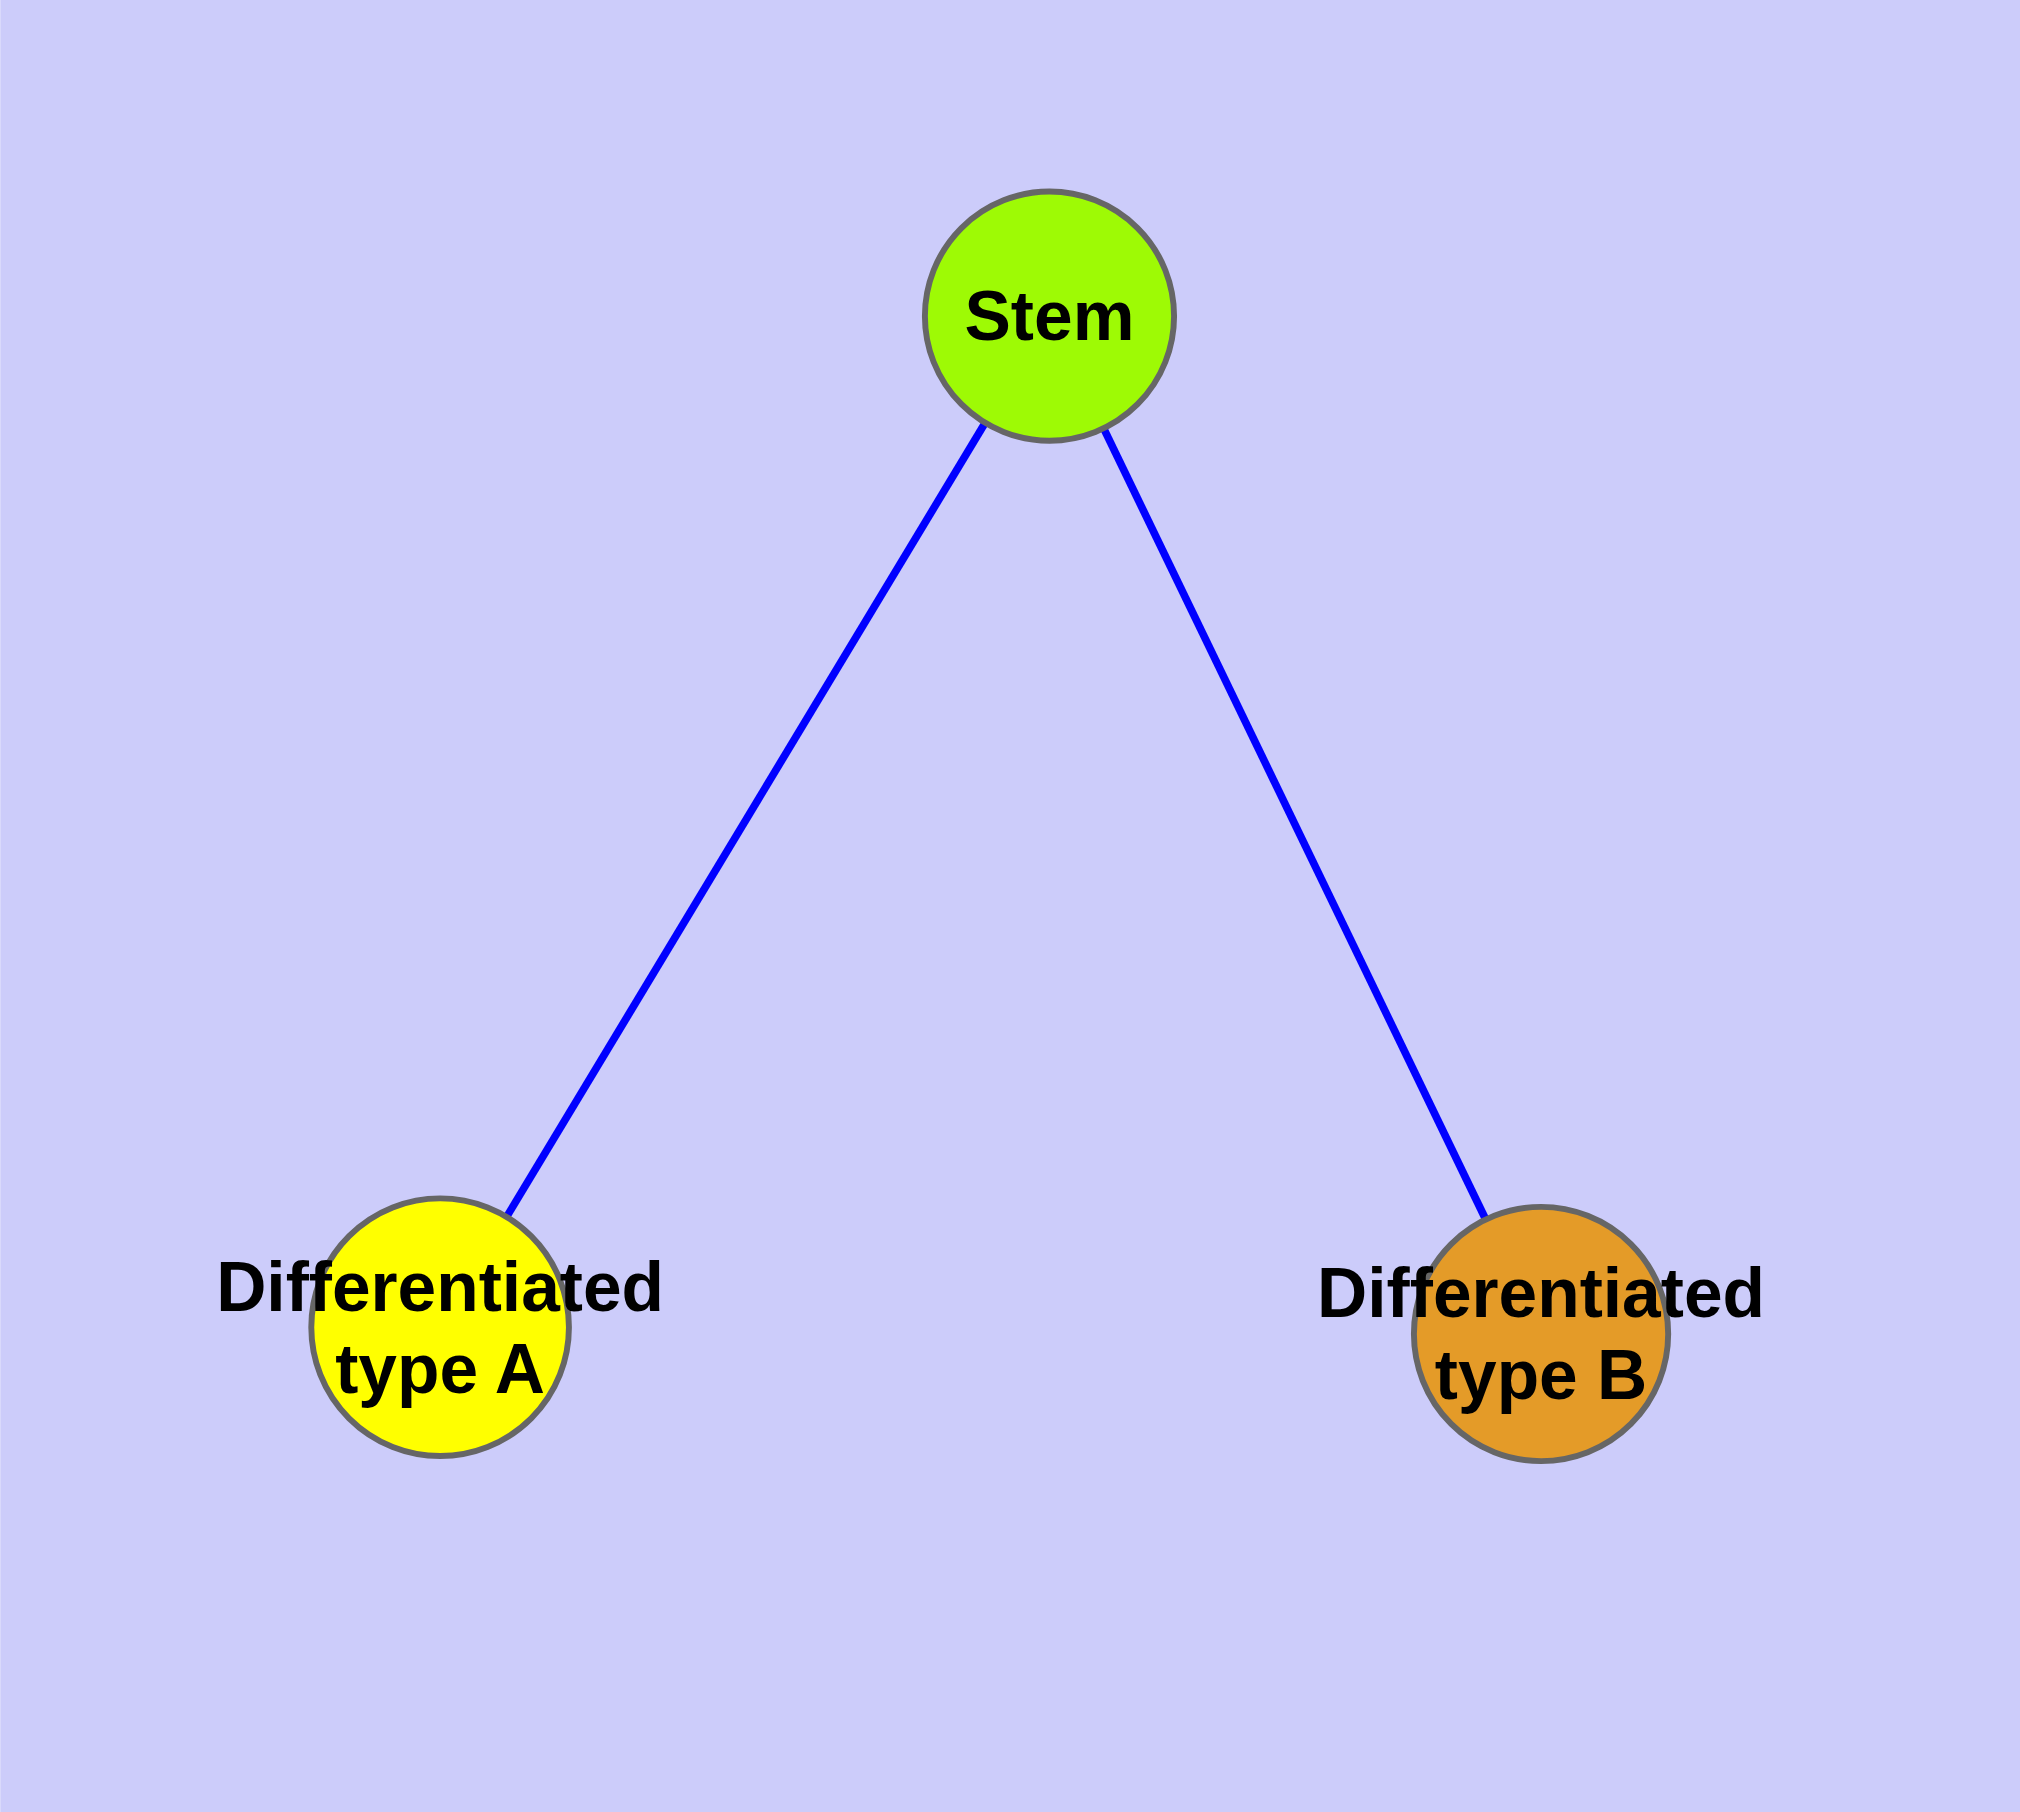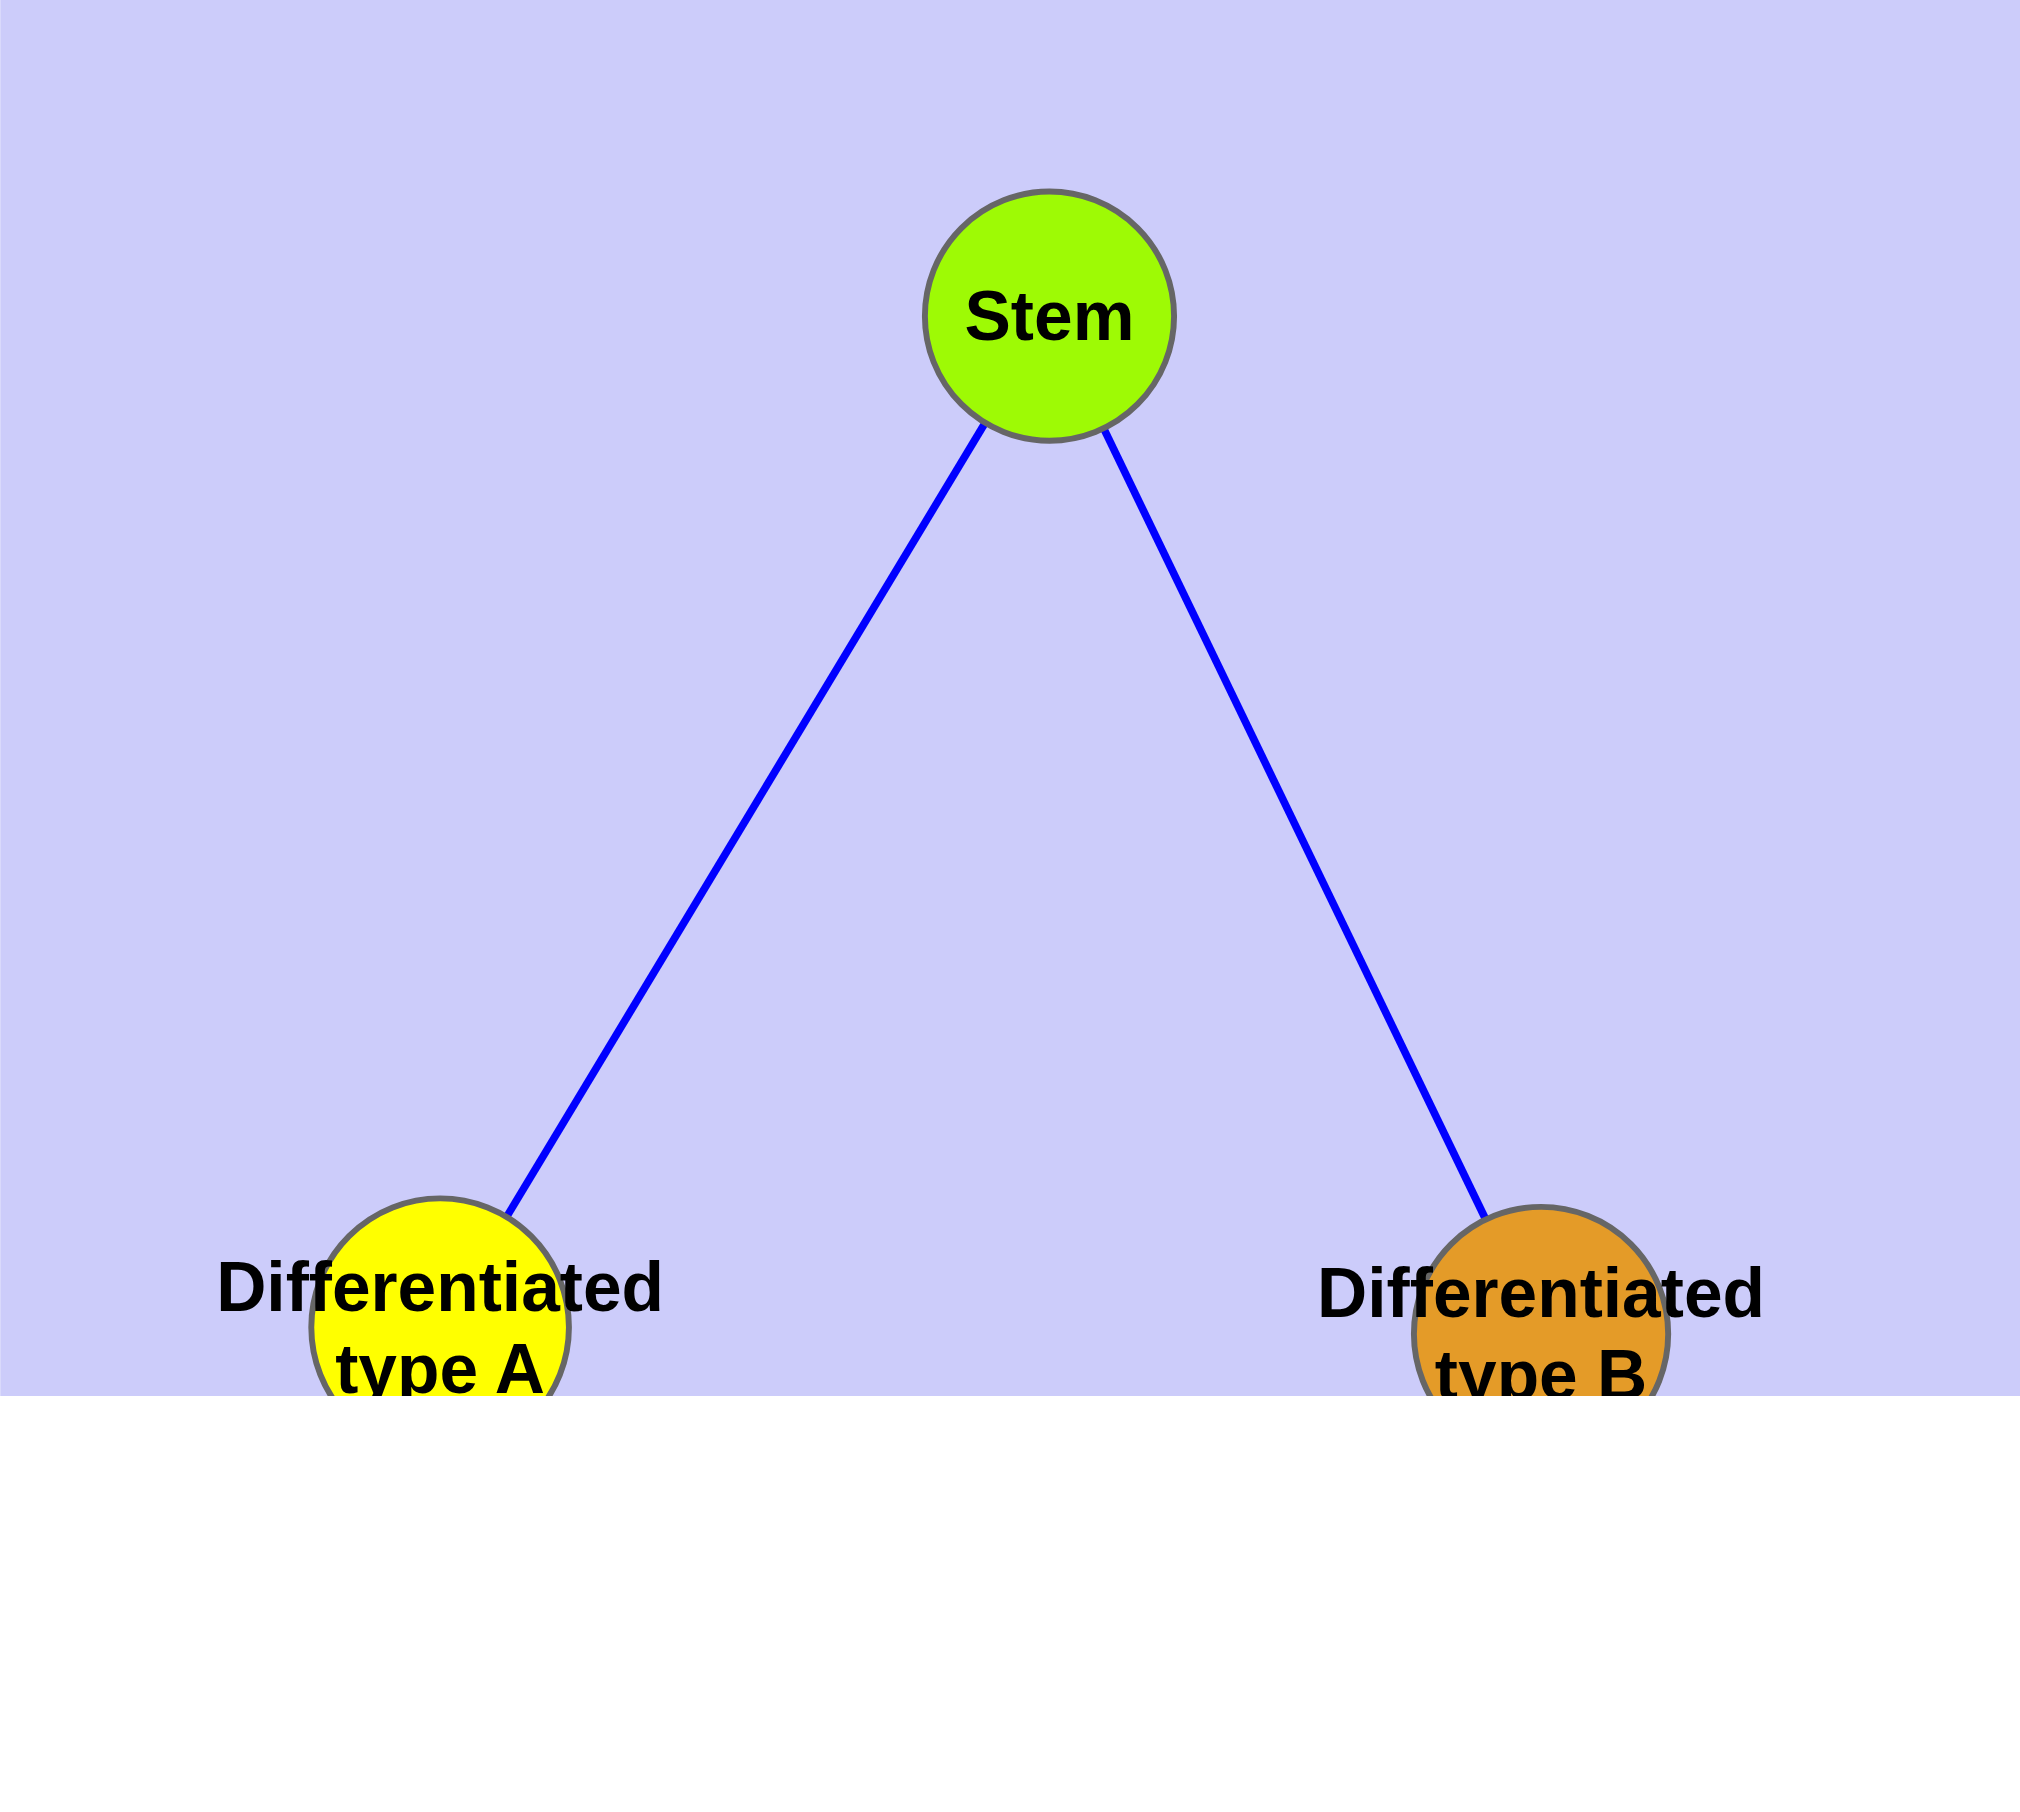--- a/index.html
+++ b/index.html
@@ -3,21 +3,21 @@
 <meta charset="utf-8">
 <style>
   html, body {
     margin: 0;
     padding: 0;
     background: #ffffff;
   }
   #canvas {
     position: relative;
     width: 2021px;
-    height: 1396px;
+    height: 1812px;
     overflow: hidden;
     font-family: "Liberation Sans", sans-serif;
   }
   #graph-svg {
     position: absolute;
     top: 0;
     left: 0;
     width: 2021px;
     height: 1812px;
     display: block;

